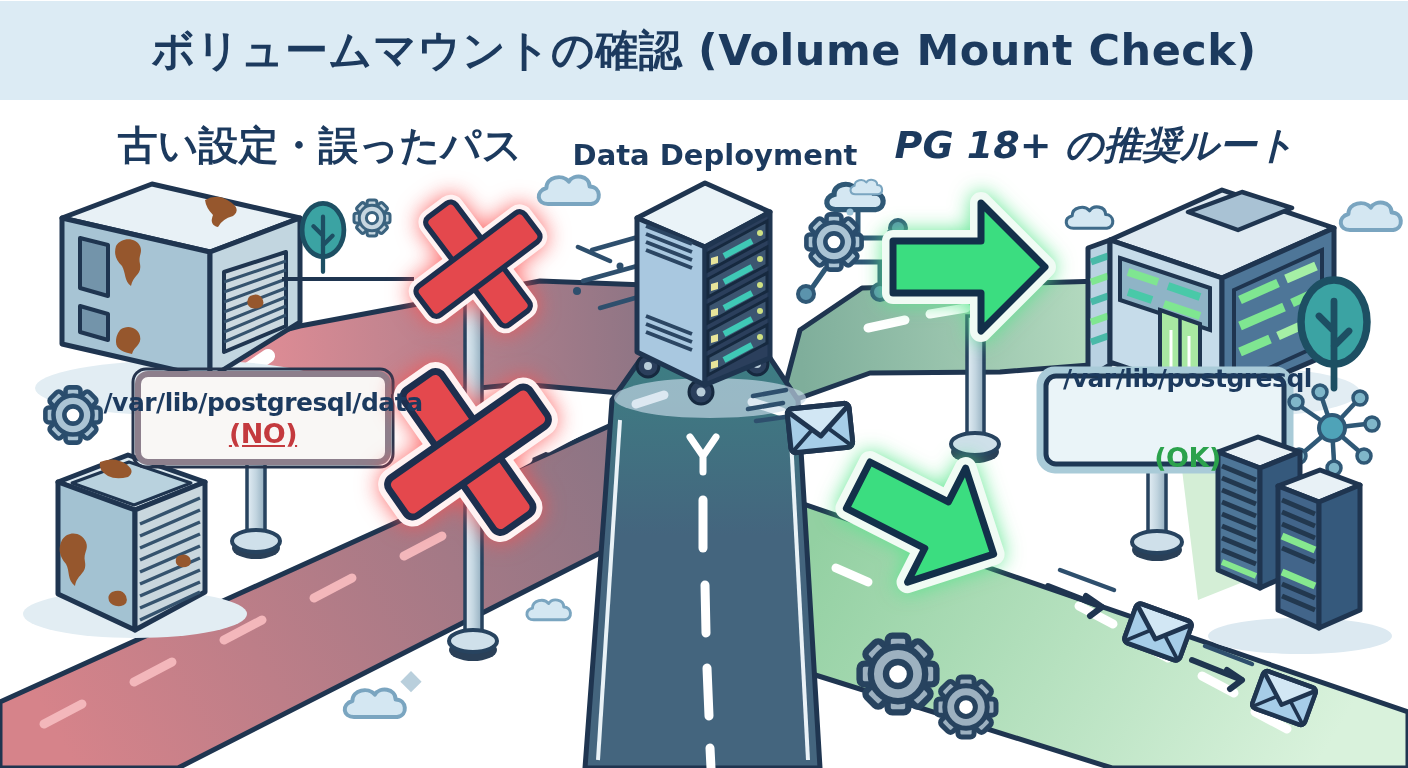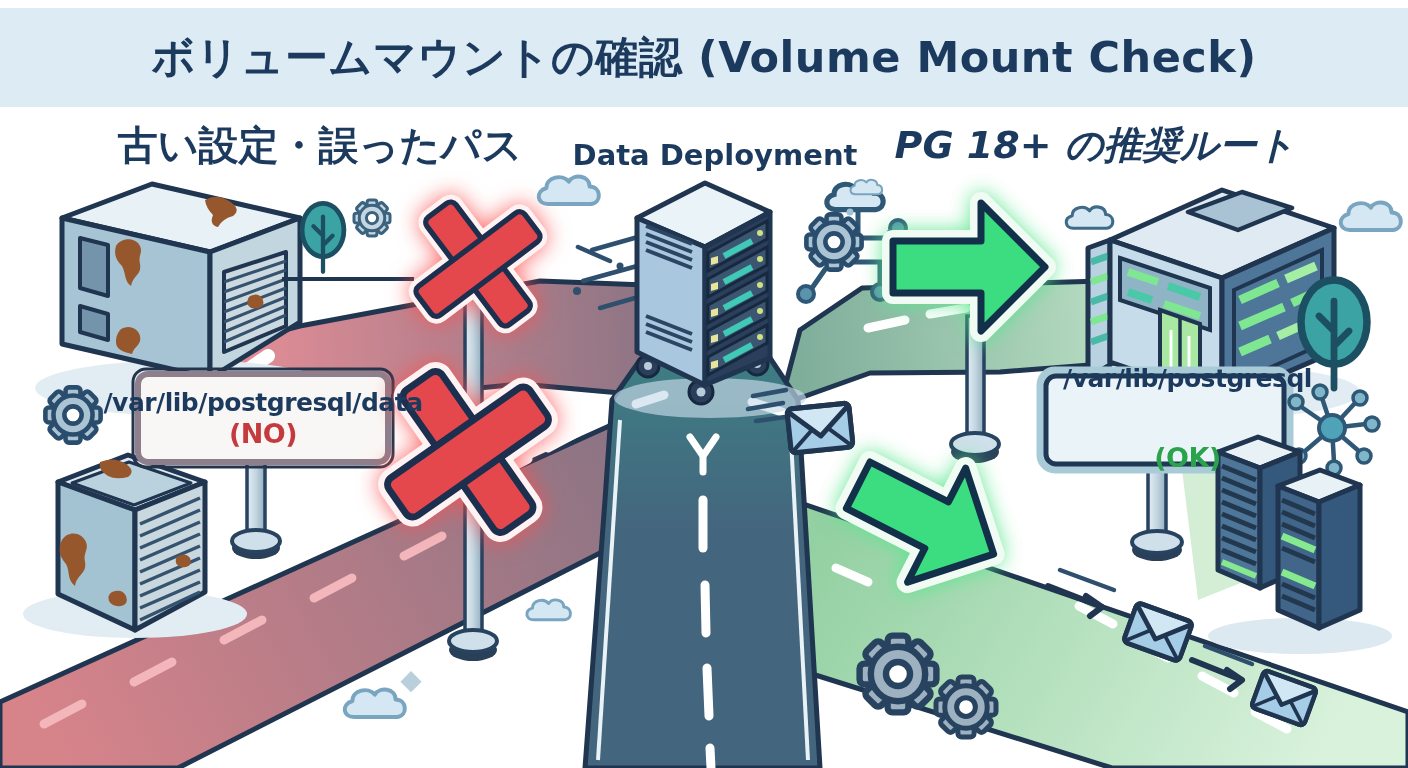--- a/index.html
+++ b/index.html
@@ -1,33 +1,33 @@
 <!DOCTYPE html>
 <html style="--header-bg: #dcebf4; --heading-text: #1c3a5e; --no-text: #c43a3e; --ok-text: #2ba24c; --wrong-road: #d6838a; --neutral-road: #45667e; --recommended-road: #a8dfb5; --x-mark: #e4484d; --arrow-green: #3bdd80;"><head>
 <meta charset="utf-8">
 <style>
   html,body{margin:0;padding:0;background:#fff;}
   .stage{position:relative;width:1408px;height:768px;overflow:hidden;background:#fff;
          font-family:"DejaVu Sans","Liberation Sans",sans-serif;}
   .stage svg{position:absolute;left:0;top:0;}
-  .hdr{position:absolute;left:0;top:8px;width:1408px;height:99px;background:var(--header-bg,#dcebf4);
+  .hdr{position:absolute;left:0;top:1px;width:1408px;height:99px;background:var(--header-bg,#dcebf4);
        display:flex;align-items:center;justify-content:center;}
   .hdr h1{margin:0;font-size:43px;font-weight:700;color:var(--heading-text,#1c3a5e);letter-spacing:.5px;}
   .seclabel{position:absolute;top:118px;height:54px;display:flex;align-items:center;justify-content:center;
             font-weight:700;color:var(--heading-text,#1c3a5e);white-space:nowrap;}
   .seclabel.l{left:70px;width:500px;font-size:40px;}
   .seclabel.c{left:570px;width:290px;font-size:29px;top:128px;}
   .seclabel.r{left:860px;width:470px;font-size:38px;font-style:italic;}
   .signtext{position:absolute;display:flex;flex-direction:column;align-items:center;justify-content:center;
             font-weight:700;line-height:1.15;letter-spacing:-.5px;}
   .signtext .p{color:var(--heading-text,#1e3a5c);font-size:25px;}
   .signtext.no{left:140px;top:378px;width:246px;height:82px;}
   .signtext.ok{left:1048px;top:378px;width:279px;height:82px;}
   .signtext .v{font-size:27px;}
-  .signtext.no .v{color:var(--no-text,#c43a3e);}
+  .signtext.no .v{color:var(--no-text,#c43a3e);text-decoration:underline;}
   .signtext.ok .v{color:var(--ok-text,#2ba24c);margin-top:48px;}
   
   .ln{stroke:#1f3550;stroke-linejoin:round;stroke-linecap:round;}
   .dash-white{stroke:#ffffff;stroke-width:9;stroke-linecap:round;}
   .dash-pink{stroke:#f3b7bb;stroke-width:9;stroke-linecap:round;}
   .speed{stroke:#2e4f6d;stroke-width:4.5;stroke-linecap:round;}
   .x-under{fill:#e4484d;stroke:#fff2f2;stroke-width:18;stroke-linejoin:round;}
   .x-main{fill:#e4484d;stroke:#1d2f4e;stroke-width:6.5;stroke-linejoin:round;}
   .arrow-under{fill:none;stroke:#f0fbf4;stroke-width:22;stroke-linejoin:round;}
   .arrow-main{fill:#3bdd80;stroke:#13304a;stroke-width:7;stroke-linejoin:round;}

